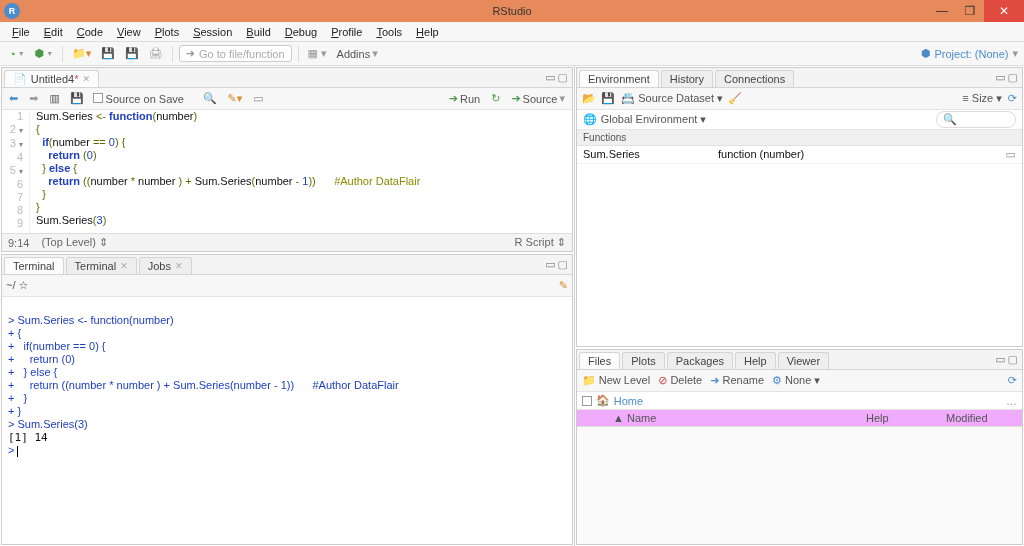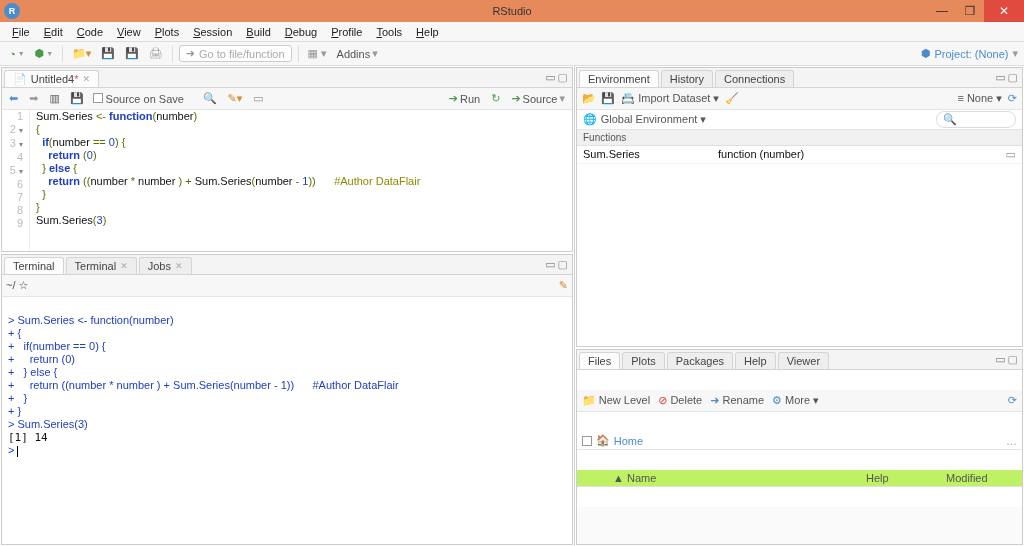--- a/index.html
+++ b/index.html
@@ -19,21 +19,21 @@
 .tb-goto { background: #fff; border: 1px solid #ccc; border-radius: 3px; padding: 1px 6px; color: #aaa; font-size: 10px; display: flex; align-items: center; gap: 4px; }
 .spacer { flex: 1; }
 .proj { color: #4c8ccc; display: flex; align-items: center; gap: 4px; }
 .main { flex: 1; display: flex; min-height: 0; }
 .left-col { flex: 1; display: flex; flex-direction: column; border-right: 1px solid #ccc; }
 .right-col { width: 449px; display: flex; flex-direction: column; }
 .pane { display: flex; flex-direction: column; background: #fff; border: 1px solid #ccc; margin: 1px; }
 .left-top { height: 185px; }
 .left-bottom { flex: 1; }
 .right-top { height: 280px; }
-.right-bottom { flex: 1; gap: 20px; }
+.right-bottom { flex: 1; }
 .tabbar { background: #f4f4f4; border-bottom: 1px solid #d4d4d4; height: 20px; display: flex; align-items: stretch; padding-left: 2px; }
 .tab { padding: 3px 8px; border: 1px solid #d4d4d4; border-bottom: none; background: #fcfcfc; margin-top: 2px; margin-right: 2px; border-radius: 3px 3px 0 0; display: flex; align-items: center; gap: 4px; color: #444; }
 .tab.inactive { background: #eee; }
 .tab .x { color: #aaa; font-size: 9px; }
 .tab .dirty { color: #c55; }
 .minmax { margin-left: auto; display: flex; align-items: center; padding-right: 4px; color: #888; gap: 2px; }
 .pane-toolbar { height: 22px; background: #f7f7f7; border-bottom: 1px solid #e4e4e4; display: flex; align-items: center; padding: 0 4px; gap: 5px; color: #555; font-size: 10px; }
 .editor { flex: 1; display: flex; overflow: hidden; font-family: "Lucida Console", Consolas, monospace; font-size: 11px; line-height: 13px; color: #111; }
 .gutter { width: 28px; text-align: right; color: #bbb; padding-right: 6px; background: #fff; border-right: 1px solid #eee; }
 .code { flex: 1; padding-left: 6px; white-space: pre; }
@@ -48,21 +48,21 @@
 .blue { color: #2040c0; }
 .cursor { border-left: 1px solid #000; display: inline-block; height: 11px; vertical-align: text-bottom; }
 .env-toolbar { height: 22px; background: #f7f7f7; border-bottom: 1px solid #e4e4e4; display: flex; align-items: center; padding: 0 5px; gap: 6px; font-size: 10px; color: #555; }
 .env-scope { height: 20px; border-bottom: 1px solid #e4e4e4; display: flex; align-items: center; padding: 0 6px; color: #555; font-size: 10px; gap: 4px; }
 .env-search { margin-left: auto; border: 1px solid #ddd; border-radius: 8px; padding: 1px 6px; display: flex; align-items: center; width: 80px; color: #aaa; }
 .env-header { background: #f0f0f0; border-bottom: 1px solid #e0e0e0; padding: 2px 6px; color: #555; font-size: 10px; }
 .env-row { display: flex; padding: 2px 6px; font-family: "Lucida Console", Consolas, monospace; font-size: 11px; color: #111; border-bottom: 1px solid #f2f2f2; }
 .env-row .nm { width: 135px; }
 .files-toolbar { height: 22px; background: #f7f7f7; border-bottom: 1px solid #e4e4e4; display: flex; align-items: center; padding: 0 5px; gap: 8px; font-size: 10px; color: #555; }
 .files-path { height: 18px; border-bottom: 1px solid #e4e4e4; display: flex; align-items: center; padding: 0 5px; gap: 4px; color: #4c8ccc; font-size: 10px; }
-.files-header { height: 17px; background: #bef264; border-bottom: 1px solid #e0e0e0; display: flex; align-items: center; padding: 0 6px; color: #555; font-size: 10px; gap: 20px; }
+.files-header { height: 17px; background: #f0abfc; border-bottom: 1px solid #e0e0e0; display: flex; align-items: center; padding: 0 6px; color: #555; font-size: 10px; gap: 20px; }
 .chk { width: 10px; height: 10px; border: 1px solid #999; background: #fff; display: inline-block; }
 .ico { display: inline-block; text-align:center; }
 .orange { color: #d98b2e; }
 .green { color: #4a9a4a; }
 .bluei { color: #4c8ccc; }
 .red { color: #d04040; }
 .grey { color: #999; }
 </style>
 </head>
 <body>
@@ -162,20 +162,27 @@
             <div>3 <span style="color:#888;font-size:8px">▾</span></div>
             <div>4</div>
             <div>5 <span style="color:#888;font-size:8px">▾</span></div>
             <div>6</div>
             <div>7</div>
             <div>8</div>
             <div>9</div>
           </div>
         <div class="code" id="code"><div>Sum.Series <span class="op">&lt;-</span> <span class="kw">function</span><span class="paren">(</span>number<span class="paren">)</span></div><div><span class="brace">{</span></div><div>  <span class="kw">if</span><span class="paren">(</span>number <span class="op">==</span> <span class="num">0</span><span class="paren">)</span> <span class="brace">{</span></div><div>    <span class="kw">return</span> <span class="paren">(</span><span class="num">0</span><span class="paren">)</span></div><div>  <span class="brace">}</span> <span class="kw">else</span> <span class="brace">{</span></div><div>    <span class="kw">return</span> <span class="paren">((</span>number <span class="op">*</span> number <span class="paren">)</span> <span class="op">+</span> Sum.Series<span class="paren">(</span>number <span class="op">-</span> <span class="num">1</span><span class="paren">))</span>      <span class="cmt">#Author DataFlair</span></div><div>  <span class="brace">}</span></div><div><span class="brace">}</span></div><div>Sum.Series<span class="paren">(</span><span class="num">3</span><span class="paren">)</span></div></div>
       </div>
+      <div class="statusline">
+        <span>9:14</span>
+        <span style="width:12px"></span>
+        <span><span>(Top Level)</span> ⇕</span>
+        <div class="spacer"></div>
+        <span><span>R Script</span> ⇕</span>
+      </div>
     </div>
 
     <div class="pane left-bottom">
       <div class="tabbar">
         <div class="tab">
             <span>Terminal</span>
           </div>
         <div class="tab inactive">
             <span>Terminal</span> 
             <span class="x">✕</span>
@@ -222,24 +229,24 @@
             <span>Connections</span>
           </div>
         <div class="minmax">
             <span>▭</span>
             <span>▢</span>
           </div>
       </div>
       <div class="env-toolbar">
         <span class="orange">📂</span>
         <span class="bluei">💾</span>
-        <span>📇 <span>Import Dataset</span> ▾</span>
+        <span>📇 <span>Source Dataset</span> ▾</span>
         <span class="orange">🧹</span>
         <div class="spacer"></div>
-        <span>≡ <span>None</span> ▾</span>
+        <span>≡ <span>Size</span> ▾</span>
         <span class="bluei">⟳</span>
       </div>
       <div class="env-scope">
         <span class="bluei">🌐</span>
         <span><span>Global Environment</span> ▾</span>
         <div class="env-search">
             <span>🔍</span>
           </div>
       </div>
       <div class="env-header">Functions</div>
@@ -270,21 +277,21 @@
           </div>
         <div class="minmax">
             <span>▭</span>
             <span>▢</span>
           </div>
       </div>
       <div class="files-toolbar">
         <span><span class="green">📁</span> <span>New Level</span></span>
         <span><span class="red">⊘</span> <span>Delete</span></span>
         <span><span class="bluei">➜</span> <span>Rename</span></span>
-        <span><span class="bluei">⚙</span> <span>More</span> ▾</span>
+        <span><span class="bluei">⚙</span> <span>None</span> ▾</span>
         <div class="spacer"></div>
         <span class="bluei">⟳</span>
       </div>
       <div class="files-path">
         <span class="chk"></span>
         <span class="orange">🏠</span>
         <span>Home</span>
         <div class="spacer"></div>
         <span class="grey">…</span>
       </div>

